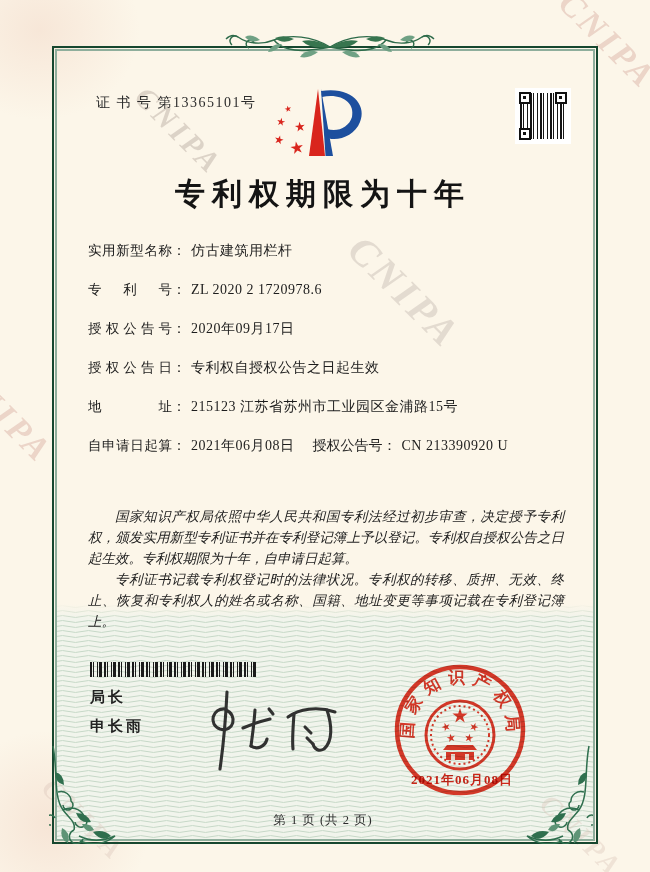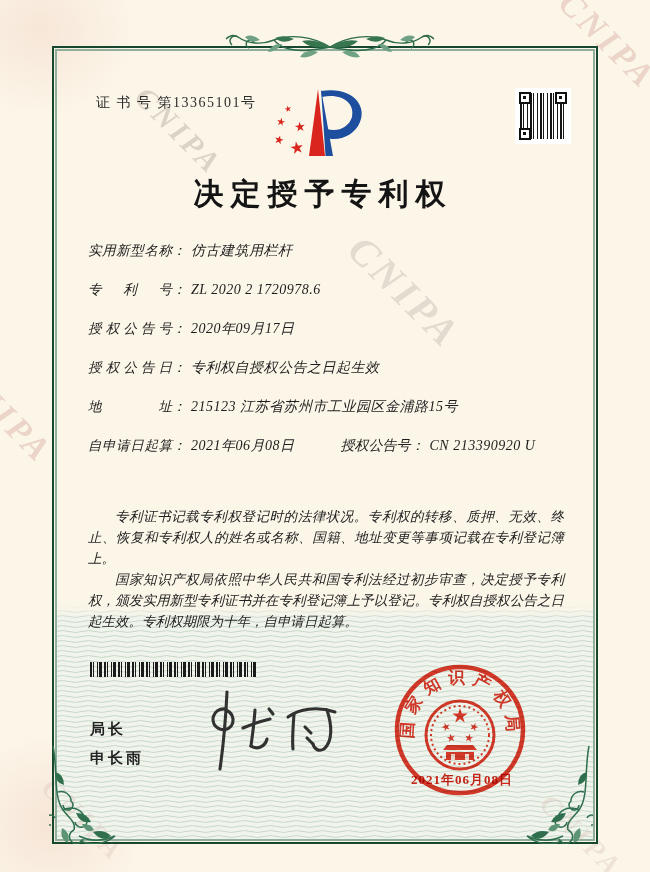--- a/index.html
+++ b/index.html
@@ -47,36 +47,36 @@
        repeating-linear-gradient(0deg,rgba(255,255,255,0) 0 2px,#fff 2px 3px,rgba(255,255,255,0) 3px 6px,#fff 6px 8px);}
   .qr-eye{position:absolute;width:12px;height:12px;border:2.5px solid #111;background:#fff;box-sizing:border-box;}
   .qr-eye::after{content:"";position:absolute;left:2px;top:2px;width:3px;height:3px;background:#111;}
   .qr-eye.tl{left:4px;top:4px;}
   .qr-eye.tr{right:4px;top:4px;}
   .qr-eye.bl{left:4px;bottom:4px;}
 
   .title{position:absolute;left:52px;top:174px;width:542px;text-align:center;
          font-size:30px;font-weight:bold;color:#141414;letter-spacing:7px;}
 
-  .fields{position:absolute;left:88px;top:242px;width:480px;font-size:14px;color:#1d1d1d;font-style:italic;}
+  .fields{position:absolute;left:88px;top:242px;width:480px;font-size:14px;color:#1d1d1d;}
   .frow{height:39px;}
   .flabel{display:inline-block;width:84px;text-align:justify;text-align-last:justify;
           font-size:13.5px;vertical-align:bottom;}
   .fcolon{display:inline-block;}
   .fvalue{margin-left:5px;letter-spacing:.5px;}
-  .fpair2{margin-left:46px;}
+  .fpair2{margin-left:18px;}
 
   .body-text{position:absolute;left:88px;top:506px;width:476px;font-size:13.5px;line-height:21px;
              color:#222;font-style:italic;text-align:justify;}
   .body-text p{margin:0;text-indent:2em;}
 
   .barcode{position:absolute;left:90px;top:662px;width:168px;height:15px;
      background:repeating-linear-gradient(90deg,#1b1b1b 0 2px,transparent 2px 3px,#1b1b1b 3px 4px,transparent 4px 7px,#1b1b1b 7px 8px,transparent 8px 9px,#1b1b1b 9px 12px,transparent 12px 14px);}
 
-  .official{position:absolute;left:90px;top:714px;font-family:"Liberation Sans","DejaVu Sans",sans-serif;
+  .official{position:absolute;left:90px;top:682px;font-family:"Liberation Sans","DejaVu Sans",sans-serif;
             font-weight:bold;font-size:15px;color:#232323;line-height:29px;letter-spacing:3px;}
 
   .signature{position:absolute;left:196px;top:683px;}
 
   .seal{position:absolute;left:385px;top:655px;mix-blend-mode:multiply;opacity:.93;}
   .seal-date{position:absolute;left:396px;top:771px;width:132px;text-align:center;
              color:#d8281b;font-size:13px;font-weight:bold;letter-spacing:1px;mix-blend-mode:multiply;}
 
   .footer{position:absolute;left:52px;top:812px;width:542px;text-align:center;
           font-size:12.5px;color:#2c2c2c;letter-spacing:1px;}
@@ -190,21 +190,21 @@
     <path d="M59,9 C91,4 105,24 98,40 C93,53 78,59 67,56.5 L65,47 C76,50.5 87,45 90,35 C93,21 80,11 60,15 Z" fill="#1d4f9e"></path>
   </svg>
 
   <div class="qr">
     <div class="qr-grid"></div>
     <div class="qr-eye tl"></div>
     <div class="qr-eye tr"></div>
     <div class="qr-eye bl"></div>
   </div>
 
-  <div class="title">决定授予专利权</div>
+  <div class="title">专利权期限为十年</div>
 
   <div class="fields">
     <div class="frow">
       <span class="flabel">实用新型名称</span><span class="fcolon">：</span><span class="fvalue">仿古建筑用栏杆</span>
     </div>
     <div class="frow">
       <span class="flabel">专利号</span><span class="fcolon">：</span><span class="fvalue">ZL 2020 2 1720978.6</span>
     </div>
     <div class="frow">
       <span class="flabel">授权公告号</span><span class="fcolon">：</span><span class="fvalue">2020年09月17日</span>
@@ -214,22 +214,22 @@
     </div>
     <div class="frow">
       <span class="flabel">地址</span><span class="fcolon">：</span><span class="fvalue">215123 江苏省苏州市工业园区金浦路15号</span>
     </div>
     <div class="frow">
       <span class="flabel">自申请日起算</span><span class="fcolon">：</span><span class="fvalue">2021年06月08日</span><span class="fpair2"><span>授权公告号</span><span class="fcolon">：</span><span class="fvalue">CN 213390920 U</span></span>
     </div>
   </div>
 
   <div class="body-text">
+    <p>国家知识产权局依照中华人民共和国专利法经过初步审查，决定授予专利权，颁发实用新型专利证书并在专利登记簿上予以登记。专利权自授权公告之日起生效。专利权期限为十年，自申请日起算。</p>
     <p>专利证书记载专利权登记时的法律状况。专利权的转移、质押、无效、终止、恢复和专利权人的姓名或名称、国籍、地址变更等事项记载在专利登记簿上。</p>
-    <p>国家知识产权局依照中华人民共和国专利法经过初步审查，决定授予专利权，颁发实用新型专利证书并在专利登记簿上予以登记。专利权自授权公告之日起生效。专利权期限为十年，自申请日起算。</p>
   </div>
 
   <div class="barcode"></div>
 
   <div class="official">
     <div>局长</div>
     <div>申长雨</div>
   </div>
 
   <svg class="signature" width="150" height="95" viewBox="0 0 150 95">
@@ -266,14 +266,15 @@
         <use href="#star" transform="translate(66,83) scale(4.4) rotate(-12)"></use>
         <use href="#star" transform="translate(84,83) scale(4.4) rotate(12)"></use>
         <path d="M58,95 L92,95 L88,90 L62,90 Z"></path>
         <path d="M61,97 h28 v8 h-28 z"></path>
         <path d="M66,99 h4 v6 h-4 z M80,99 h4 v6 h-4 z" fill="#fff" opacity=".85"></path>
       </g>
     </g>
   </svg>
   <div class="seal-date">2021年06月08日</div>
 
+  <div class="footer">第 1 页 (共 2 页)</div>
 
 </div>
 
 </body></html>

